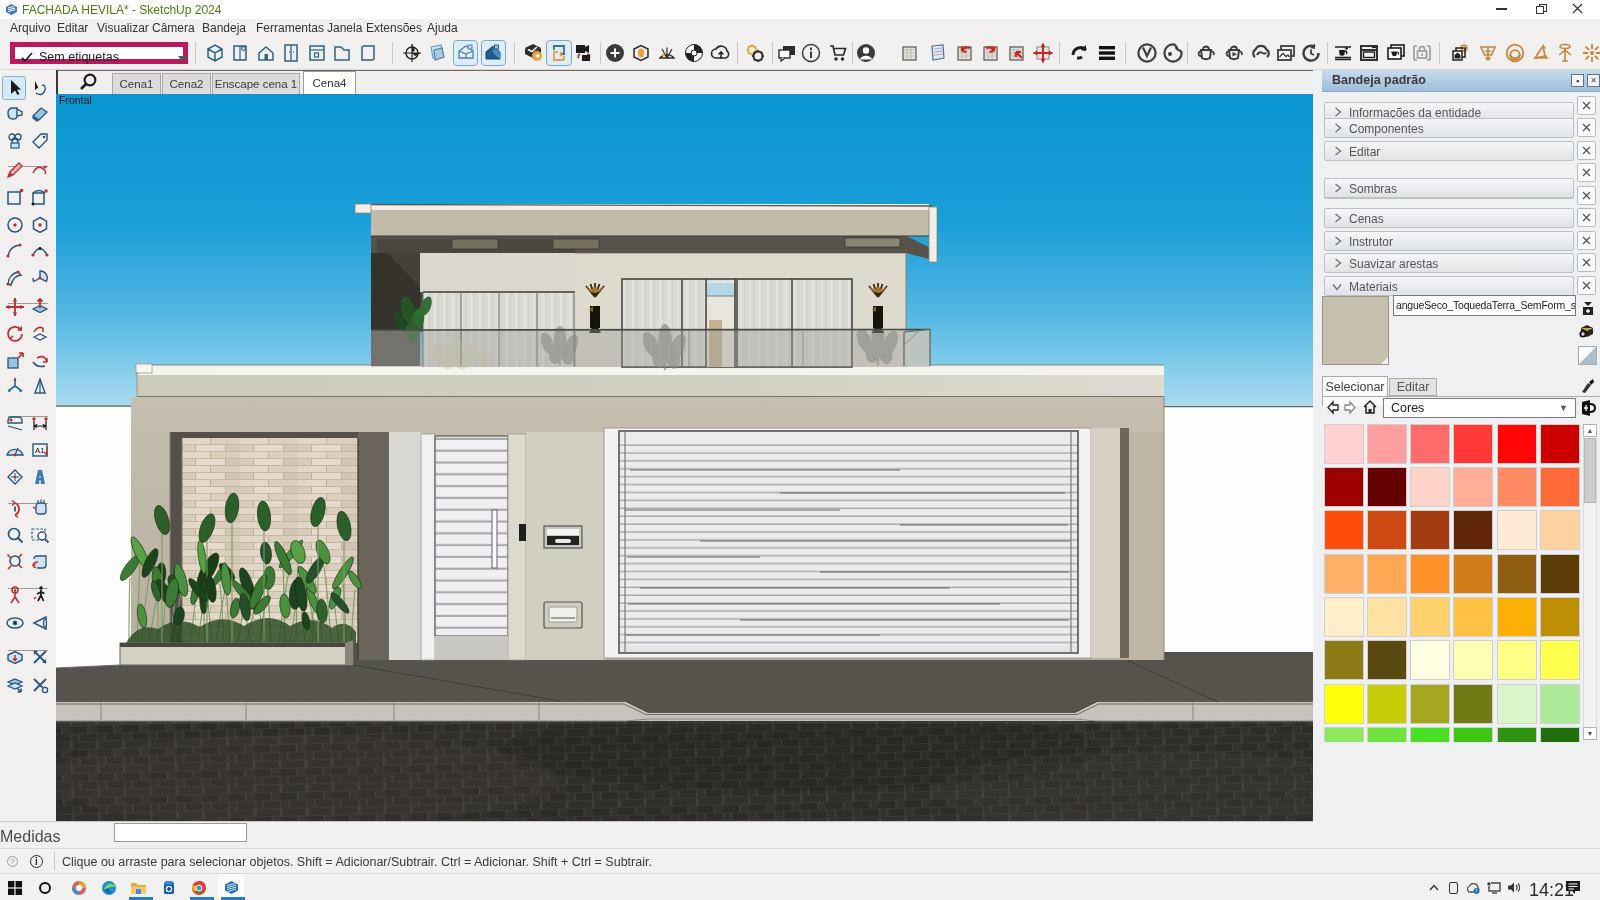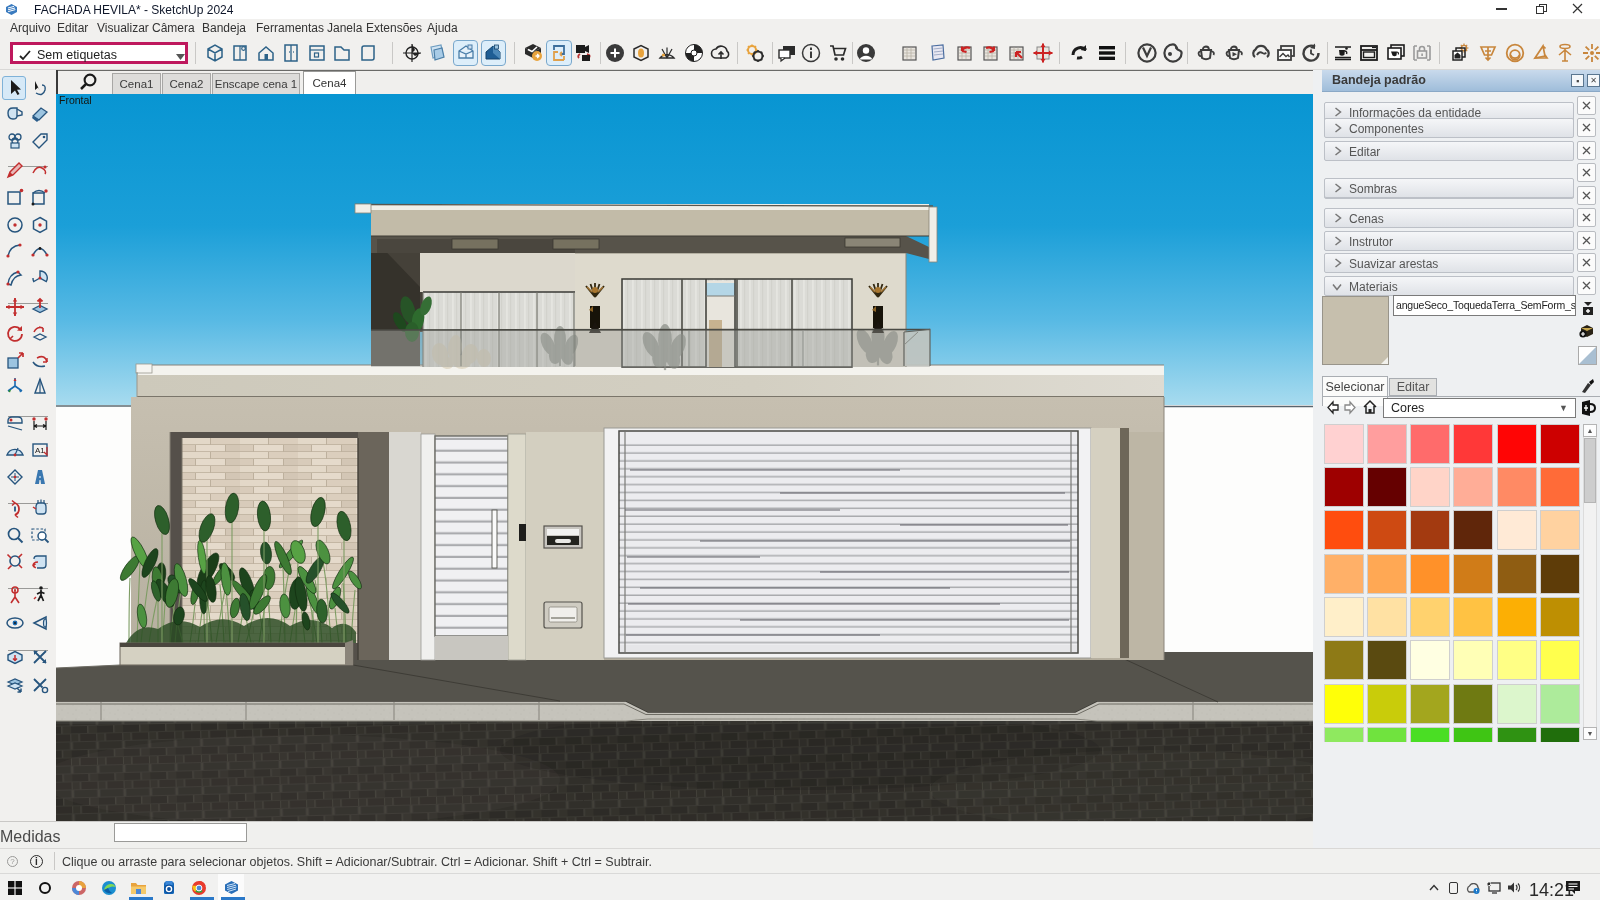--- a/index.html
+++ b/index.html
@@ -20,21 +20,21 @@
 .secbar{position:absolute;left:1324px;width:250px;height:20px;background:linear-gradient(#f5f6f8,#dfe2e7);border:1px solid #bcc0c7;border-radius:2px;color:#555;font-size:12px}
 .secx{position:absolute;left:1577px;width:19px;height:19px;background:#fbfbfb;border:1px solid #b9bcc1;border-radius:2px;color:#555;font-size:12px;text-align:center;line-height:16px}
 .sectxt{position:absolute;left:24px;top:3px}
 </style></head><body>
 
 <div class="abs" id="titlebar">
  <svg class="abs" style="left:5px;top:3px" width="13" height="13" viewBox="0 0 13 13">
   <path d="M1 4 L6.5 1 L12 4 L12 9 L6.5 12 L1 9 Z" fill="#3a7bbf"></path>
   <path d="M3 5 L9 3.4 M3 6.8 L10 5 M3.2 8.6 L10.4 6.6" stroke="#fff" stroke-width="1"></path>
  </svg>
- <div class="abs" style="left:34px;top:3px;font-size:12px;color:#0f172a">FACHADA HEVILA* - SketchUp 2024</div>
+ <div class="abs" style="left:22px;top:3px;font-size:12px;color:#4d7c0f">FACHADA HEVILA* - SketchUp 2024</div>
  <div class="abs" style="left:1496px;top:8px;width:11px;height:1.5px;background:#333"></div>
  <div class="abs" style="left:1539px;top:4px;width:8px;height:8px;border:1.2px solid #333;background:#fff"></div>
  <div class="abs" style="left:1536px;top:6px;width:8px;height:8px;border:1.2px solid #333;background:#fff"></div>
  <svg class="abs" style="left:1572px;top:3px" width="11" height="11" viewBox="0 0 11 11">
       <path d="M1 1 L10 10 M10 1 L1 10" stroke="#333" stroke-width="1.2"></path>
     </svg>
 </div>
 
 <div class="abs" id="menubar">
 <div class="mi" style="left:10px">Arquivo</div>
@@ -42,21 +42,21 @@
 <div class="mi" style="left:97px">Visualizar</div>
 <div class="mi" style="left:152px">Câmera</div>
 <div class="mi" style="left:202px">Bandeja</div>
 <div class="mi" style="left:256px">Ferramentas</div>
 <div class="mi" style="left:327px">Janela</div>
 <div class="mi" style="left:366px">Extensões</div>
 <div class="mi" style="left:427px">Ajuda</div>
 </div>
 <div class="abs" id="toolbar">
 
-<div class="abs" style="left:10px;top:5px;width:178px;height:22px;background:#fff;border:3px solid #be185d">
+<div class="abs" style="left:10px;top:5px;width:178px;height:22px;background:#fff;border:5px solid #be185d">
  <svg class="abs" style="left:6px;top:5px" width="12" height="11" viewBox="0 0 12 11">
         <path d="M1 6 L4 9 L11 1" stroke="#222" stroke-width="1.8" fill="none"></path>
       </svg>
  <div class="abs" style="left:24px;top:3px;font-size:12.5px;color:#222">Sem etiquetas</div>
  <svg class="abs" style="left:163px;top:9px" width="9" height="6" viewBox="0 0 9 6">
         <path d="M0 0 L9 0 L4.5 6 Z" fill="#555"></path>
       </svg>
 </div>
 
 <div class="sep" style="left:195px"></div>

